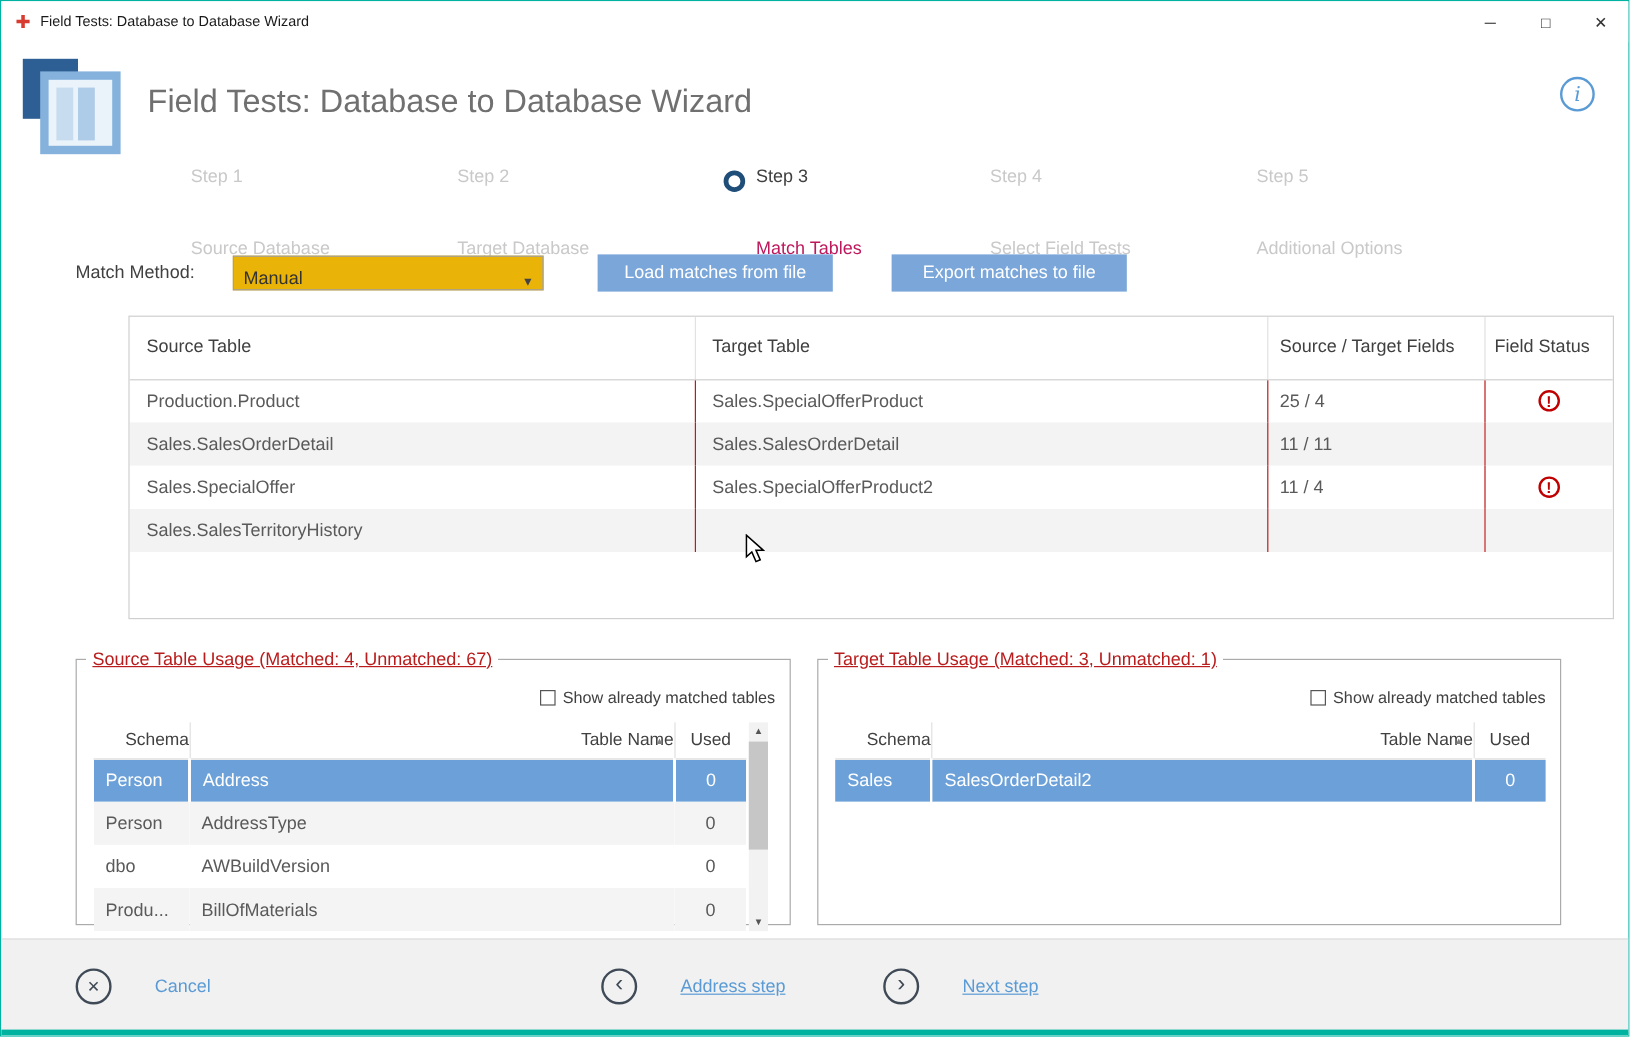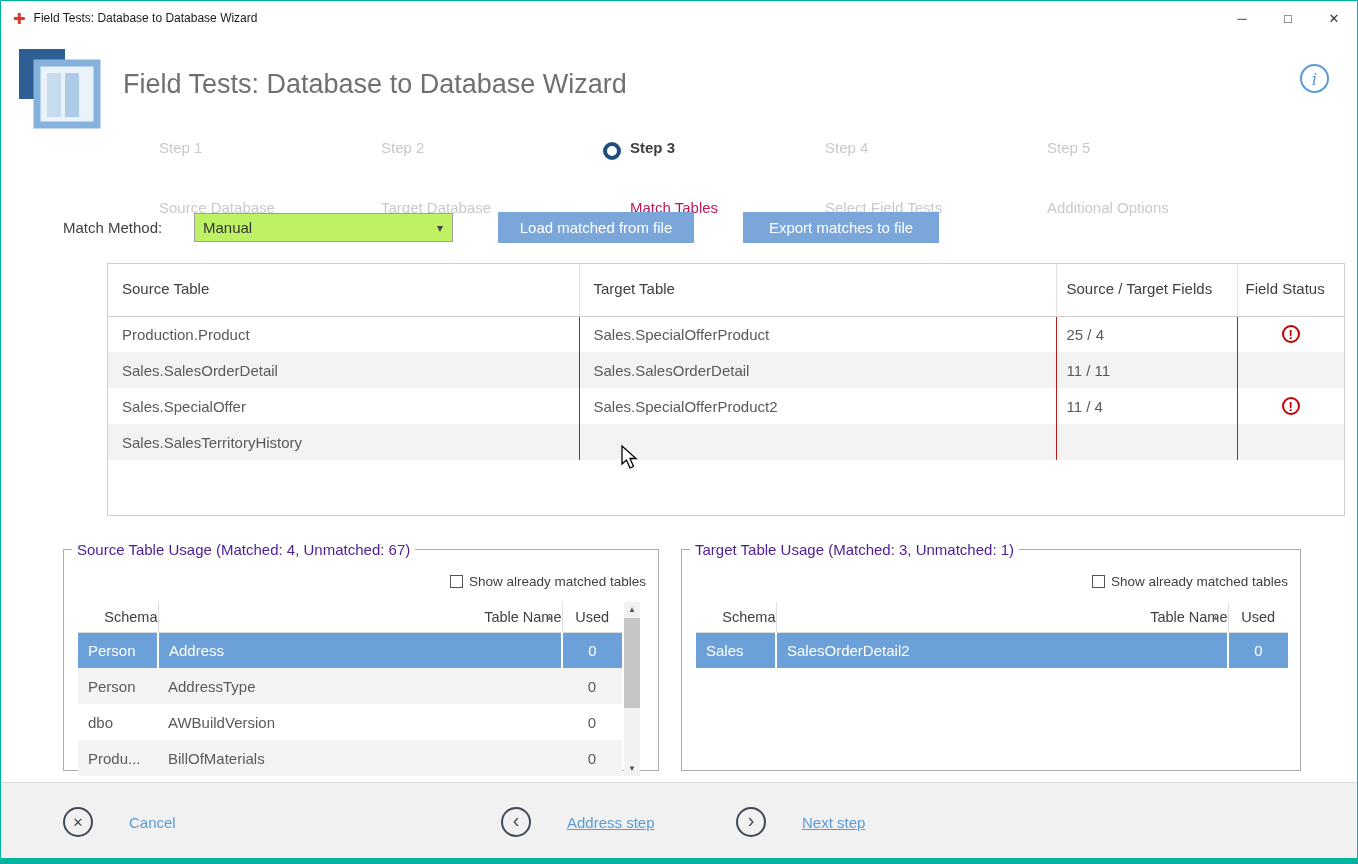--- a/index.html
+++ b/index.html
@@ -18,26 +18,26 @@
   .page-title { position:absolute; left:122px; top:68px; font-size:27px; font-weight:400; color:#707070; }
   .info-icon { position:absolute; right:28px; top:63px; width:29px; height:29px; border:2px solid #5b9bd5; border-radius:50%; color:#5b9bd5; display:flex; align-items:center; justify-content:center; font-family:"DejaVu Serif",serif; font-style:italic; font-size:17px; }
 
   
   .steps { position:absolute; left:158px; top:138px; display:flex; }
   .step { width:222px; display:flex; align-items:flex-start; }
   .step-ring { display:none; width:18px; height:18px; border:4px solid #1f4e79; border-radius:50%; margin:3px 9px 0 0; flex:0 0 auto; }
   .step.active .step-ring { display:block; }
   .step-num { font-size:15px; color:#c9c9c9; margin-bottom:7px; }
   .step-label { font-size:15px; color:#c9c9c9;margin-top:43px; }
-  .step.active .step-num { color:#404040; font-weight:700; }
+  .step.active .step-num { color:#404040; font-weight:400; }
   .step.active .step-label { color:#be185d; }
 
   
   .mm-label { position:absolute; left:62px; top:218px; font-size:15px; color:#404040; }
-  .mm-select { position:absolute; left:193px; top:212px; width:259px; height:29px; border:1px solid #a0a0a0; background:#bef264; display:flex; align-items:center; padding-left:8px; font-size:15px; color:#333; }
+  .mm-select { position:absolute; left:193px; top:212px; width:259px; height:29px; border:1px solid #a0a0a0; background:#eab308; display:flex; align-items:flex-end; padding-left:8px; font-size:15px; color:#333; }
   .mm-select .chev { position:absolute; right:9px; font-size:12px; color:#444; }
   .blue-btn { position:absolute; top:211px; height:31px; background:#7aa6d9; color:#fff; font-size:15px; display:flex; align-items:center; justify-content:center; border:none; cursor:default; }
   .btn-load { left:497px; width:196px; }
   .btn-export { left:742px; width:196px; }
 
   
   .match-box { position:absolute; left:62px; top:262px; width:1238px; height:253px; border:1px solid #cfcfcf; background:#fff; overflow:hidden;margin-left:44px; }
   table { border-collapse:collapse; table-layout:fixed; }
   .match-table { width:1236px; }
   .match-table th { height:52px; font-weight:400; font-size:15px; color:#404040; text-align:left; padding-left:14px; border-bottom:1px solid #cfcfcf; border-right:1px solid #e2e2e2; vertical-align:middle; line-height:1.25; }
@@ -46,21 +46,21 @@
   .match-table td { height:36px; font-size:15px; color:#5a5a5a; padding-left:14px; border-right:1px solid #b91c1c; overflow:hidden; white-space:nowrap; }
   .match-table td:last-child { border-right:none; }
   .match-table td.fields-td { padding-left:10px; }
   .match-table td.status-td { padding:0; text-align:center; }
   .match-table tbody tr:nth-of-type(even) td { background:#f3f3f3; }
   .err-icon { display:inline-block; width:18px; height:18px; border:2px solid #c00000; border-radius:50%; color:#c00000; font-weight:700; font-size:13px; line-height:15px; text-align:center; }
   .err-icon::after { content:"!"; }
 
   
   fieldset.groupbox { position:absolute; border:1px solid #ababab; background:#fff; }
-  fieldset.groupbox legend { margin-left:8px; padding:0 5px; font-size:15px; color:#4c1d95; }
+  fieldset.groupbox legend { margin-left:8px; padding:0 5px; font-size:15px; color:#b91c1c;text-decoration:underline; }
   .gb-source { left:62px; top:540px; width:596px; height:230px; }
   .gb-target { left:680px; top:540px; width:620px; height:230px; }
   .cb-row { position:absolute; top:16px; right:12px; display:flex; align-items:center; }
   .checkbox { width:13px; height:13px; border:1px solid #555; background:#fff; margin-right:6px; flex:0 0 auto; }
   .cb-label { font-size:13.5px; color:#404040; }
 
   .usage-table { position:absolute; left:14px; top:44px; }
   .usage-table th { height:30px; font-weight:400; font-size:14.5px; color:#404040; text-align:right; padding-left:10px; border-bottom:1px solid #d9d9d9; border-right:1px solid #e0e0e0; vertical-align:middle; position:relative; }
   .usage-table th:last-child { border-right:none; text-align:center; padding-left:0; }
   .usage-table td { height:36px; font-size:15px; color:#5a5a5a; padding-left:10px; overflow:hidden; white-space:nowrap; }
@@ -157,21 +157,21 @@
           <div class="step-label">Additional Options</div>
         </div>
       </div>
     </div>
 
   <div class="mm-label">Match Method:</div>
   <div class="mm-select">
     <span>Manual</span>
     <span class="chev">▾</span>
   </div>
-  <button class="blue-btn btn-load">Load matched from file</button>
+  <button class="blue-btn btn-load">Load matches from file</button>
   <button class="blue-btn btn-export">Export matches to file</button>
 
   <div class="match-box">
     <table class="match-table">
       <colgroup>
           <col style="width:471px">
           <col style="width:477px">
           <col style="width:181px">
           <col style="width:107px">
         </colgroup>

